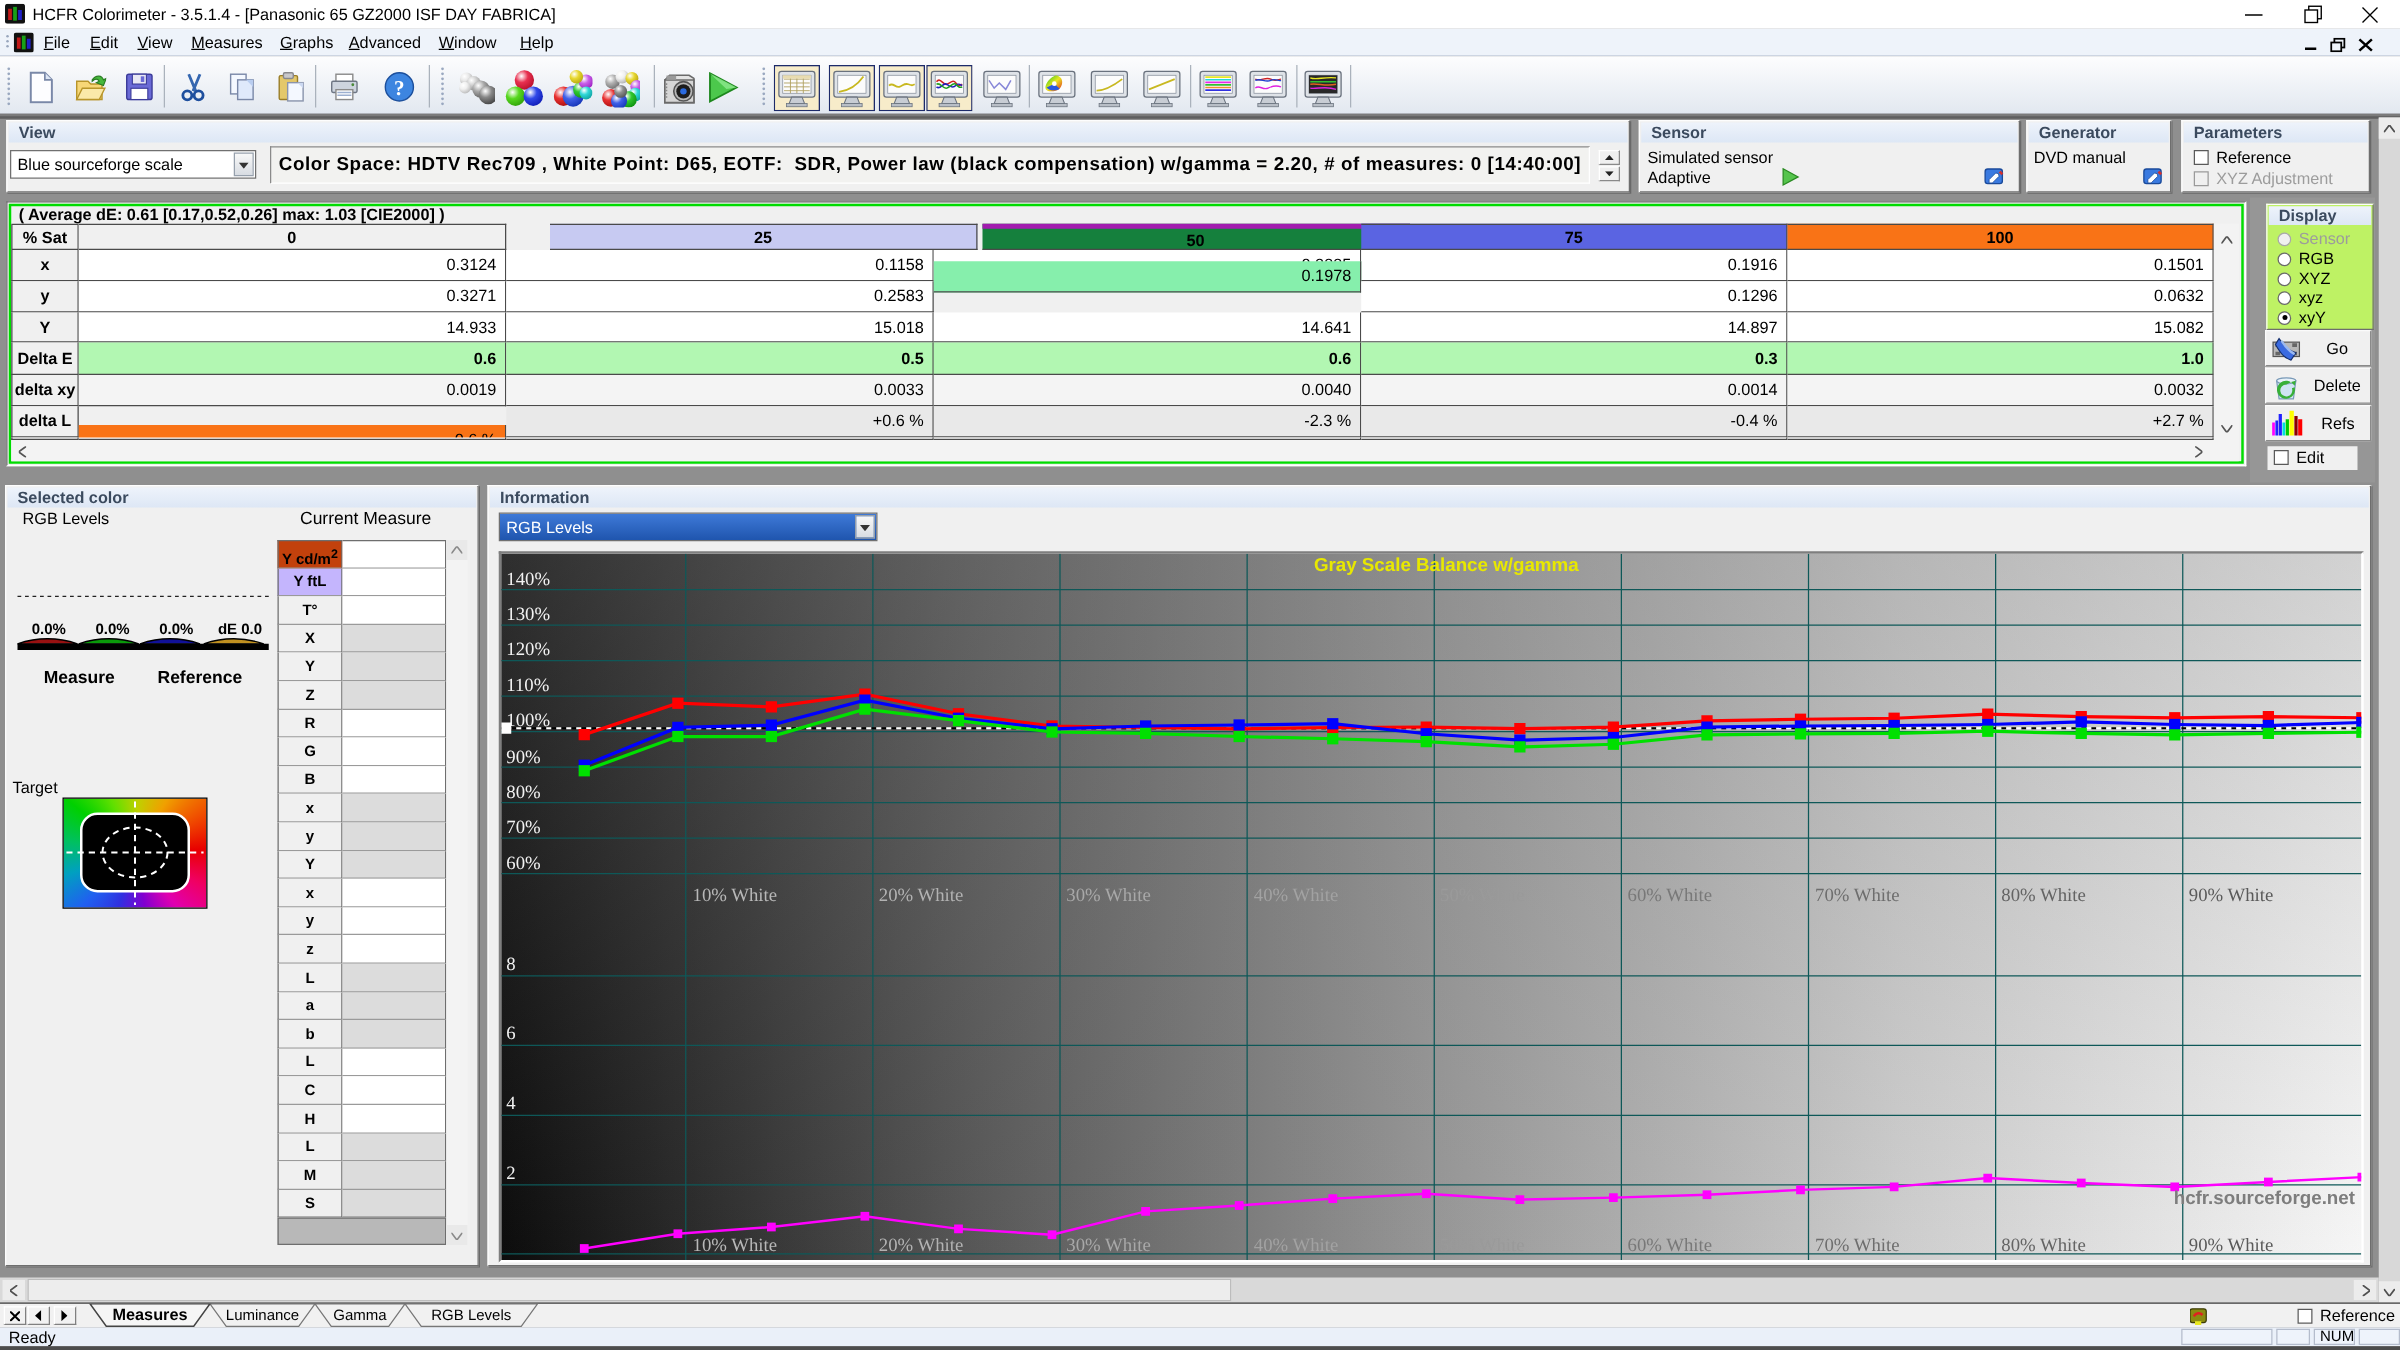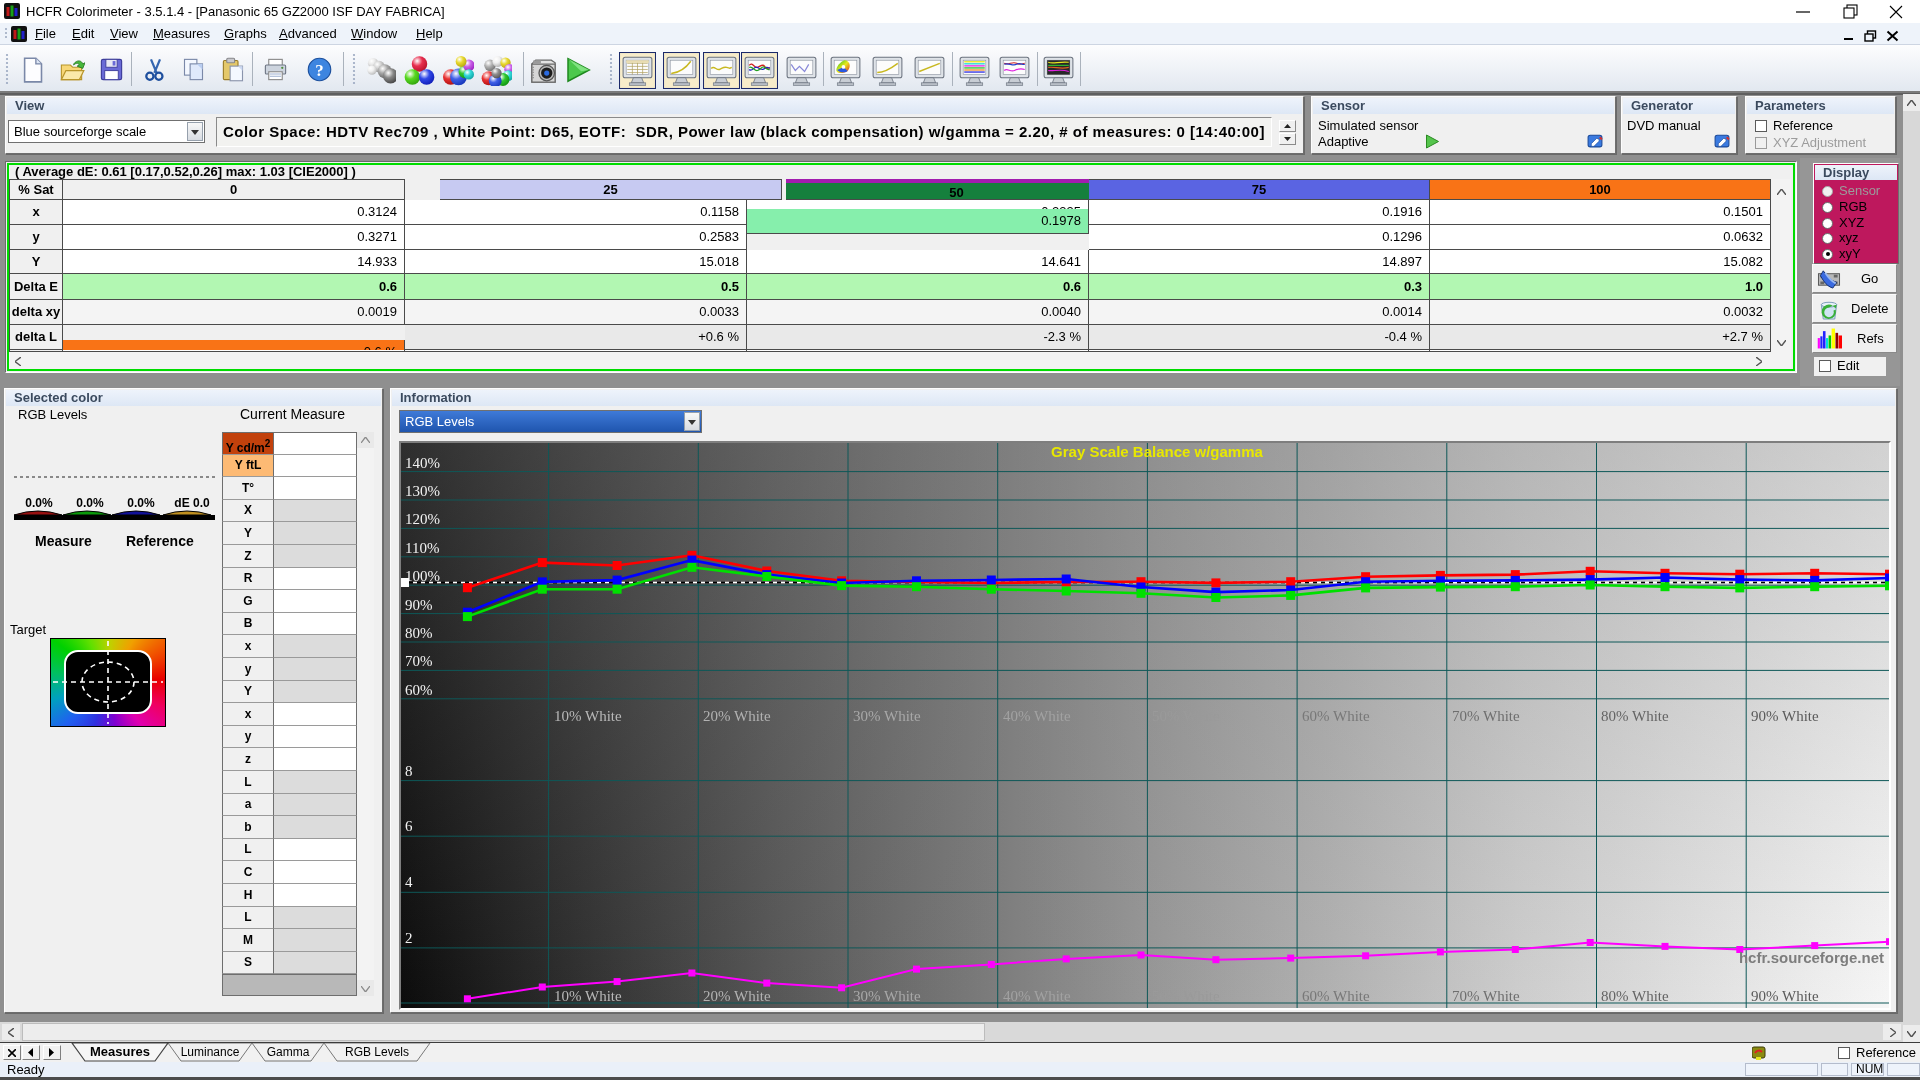--- a/index.html
+++ b/index.html
@@ -553,21 +553,21 @@
     <path d="M0 0l4.5 6L9 0" fill="none" stroke="#555" stroke-width="1.4"></path>
   </svg>
 <div class="abs" style="left:9px;top:352px;width:1782px;height:17px;background:#f3f3f3"></div>
 <svg class="abs" style="left:15px;top:357px" width="6" height="9" viewBox="0 0 6 9">
     <path d="M6 0L0 4.5 6 9" fill="none" stroke="#555" stroke-width="1.4"></path>
   </svg>
 <svg class="abs" style="left:1756px;top:357px" width="6" height="9" viewBox="0 0 6 9">
     <path d="M0 0l6 4.5L0 9" fill="none" stroke="#555" stroke-width="1.4"></path>
   </svg>
 <div class="abs" style="left:1800px;top:158px;width:100px;height:228px;background:#969696"></div>
-<div class="abs" style="left:1813px;top:163px;width:84px;height:99px;background:#be185d;border:1px solid;border-color:#fdfdfd #6e6e6e #6e6e6e #fdfdfd">
+<div class="abs" style="left:1813px;top:163px;width:84px;height:99px;background:#bef264;border:1px solid;border-color:#fdfdfd #6e6e6e #6e6e6e #fdfdfd">
     <div class="phead" style="height:15px;line-height:15px">Display</div>
   </div>
 <div class="abs" style="left:1822px;top:186px">
     <div class="radio" style="background:#f0f0f0;border-color:#a8a8a8"></div>
   </div>
 <div class="abs" style="left:1839px;top:184px;height:14px;line-height:14px;color:#9c9c9c;">Sensor</div>
 <div class="abs" style="left:1822px;top:202px">
     <div class="radio" style=""></div>
   </div>
 <div class="abs" style="left:1839px;top:200px;height:14px;line-height:14px;">RGB</div>
@@ -641,21 +641,21 @@
 <div class="abs" style="left:10px;top:622px;height:15px;line-height:15px">Target</div>
 <div class="abs" style="left:50px;top:638px;width:116px;height:89px;border:1px solid #000;box-sizing:border-box;background:conic-gradient(from 225deg at 50% 50%, #2060f0, #00a0c0, #00c060, #00d000, #60e000, #c0d000, #f0a000, #f05000, #e80000, #f00060, #e000b0, #8000d0, #3030e0, #2060f0)"></div>
 <div class="abs" style="left:64px;top:650px;width:88px;height:64px;background:#000;border:2px solid #fff;border-radius:14px;box-sizing:border-box"></div>
 <svg class="abs" style="left:53px;top:641px" width="110" height="83" viewBox="0 0 110 83">
     <line x1="55" y1="0" x2="55" y2="83" stroke="#fff" stroke-width="1.6" stroke-dasharray="5 4"></line>
     <line x1="0" y1="41" x2="110" y2="41" stroke="#fff" stroke-width="1.6" stroke-dasharray="5 4"></line>
     <ellipse cx="55" cy="41" rx="26" ry="20" fill="none" stroke="#fff" stroke-width="1.6" stroke-dasharray="5 4"></ellipse>
   </svg>
 <div class="cm-cell b ctr" style="left:222px;top:432px;width:52px;height:23px;line-height:22px;background:#c2410c;border-left:1px solid #6e6e6e;border-top:1px solid #6e6e6e;">Y cd/m<sup>2</sup></div>
 <div class="cm-cell" style="left:274px;top:432px;width:83px;height:23px;background:#fff;border-top:1px solid #6e6e6e;"></div>
-<div class="cm-cell b ctr" style="left:222px;top:455px;width:52px;height:22px;line-height:21px;background:#fdba74;border-left:1px solid #6e6e6e;">Y ftL</div>
+<div class="cm-cell b ctr" style="left:222px;top:455px;width:52px;height:22px;line-height:21px;background:#c4b5fd;border-left:1px solid #6e6e6e;">Y ftL</div>
 <div class="cm-cell" style="left:274px;top:455px;width:83px;height:22px;background:#fff;"></div>
 <div class="cm-cell b ctr" style="left:222px;top:477px;width:52px;height:23px;line-height:22px;background:#f0f0f0;border-left:1px solid #6e6e6e;">T°</div>
 <div class="cm-cell" style="left:274px;top:477px;width:83px;height:23px;background:#fff;"></div>
 <div class="cm-cell b ctr" style="left:222px;top:500px;width:52px;height:22px;line-height:21px;background:#f0f0f0;border-left:1px solid #6e6e6e;">X</div>
 <div class="cm-cell" style="left:274px;top:500px;width:83px;height:22px;background:#dcdcdc;"></div>
 <div class="cm-cell b ctr" style="left:222px;top:522px;width:52px;height:23px;line-height:22px;background:#f0f0f0;border-left:1px solid #6e6e6e;">Y</div>
 <div class="cm-cell" style="left:274px;top:522px;width:83px;height:23px;background:#dcdcdc;"></div>
 <div class="cm-cell b ctr" style="left:222px;top:545px;width:52px;height:23px;line-height:22px;background:#f0f0f0;border-left:1px solid #6e6e6e;">Z</div>
 <div class="cm-cell" style="left:274px;top:545px;width:83px;height:23px;background:#dcdcdc;"></div>
 <div class="cm-cell b ctr" style="left:222px;top:568px;width:52px;height:22px;line-height:21px;background:#f0f0f0;border-left:1px solid #6e6e6e;">R</div>

